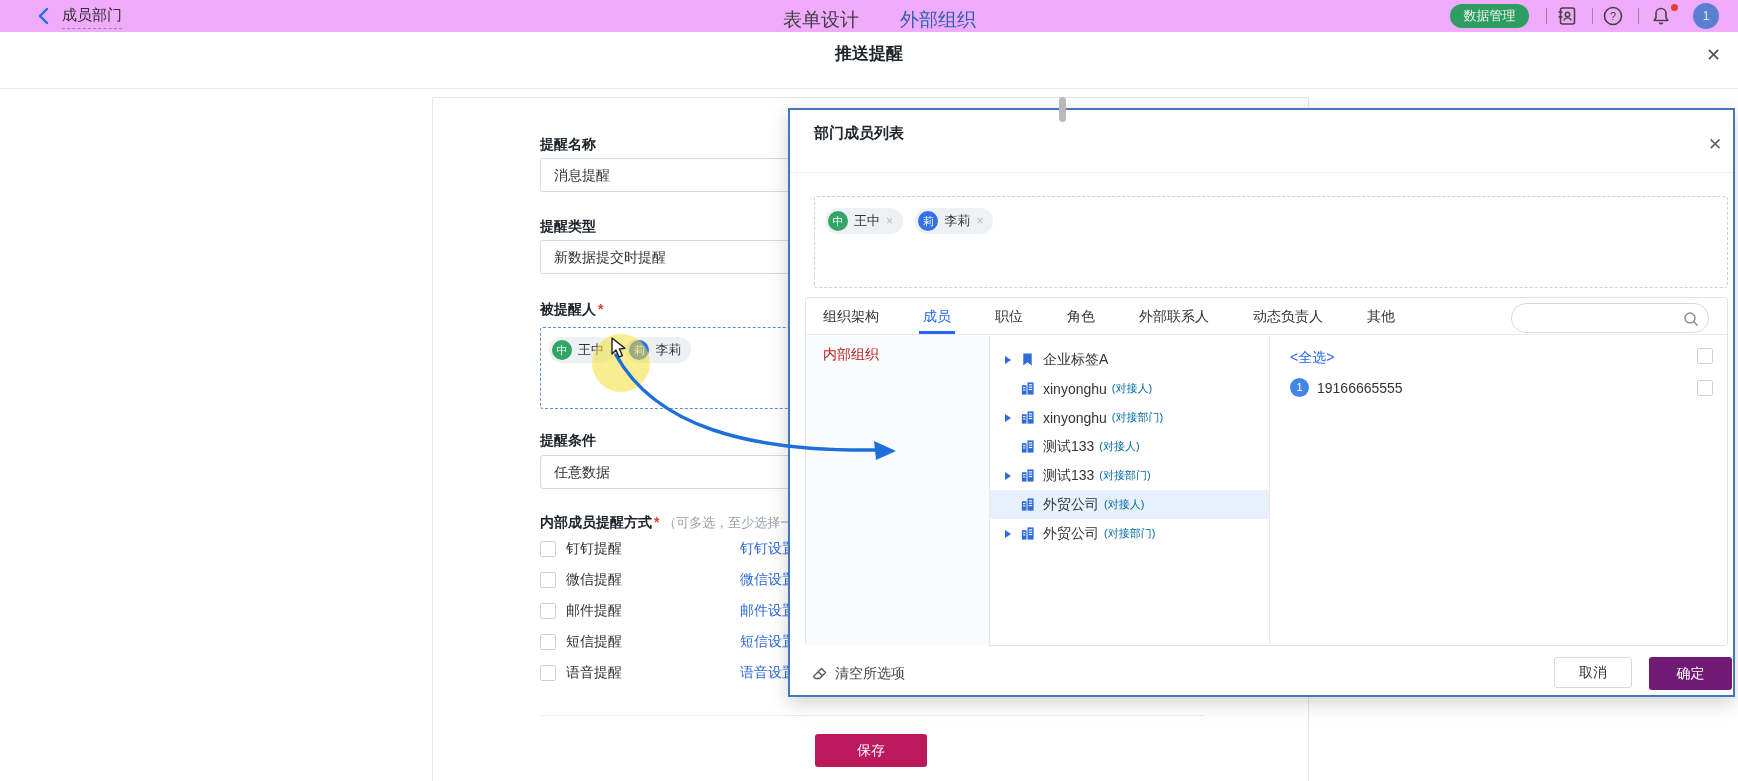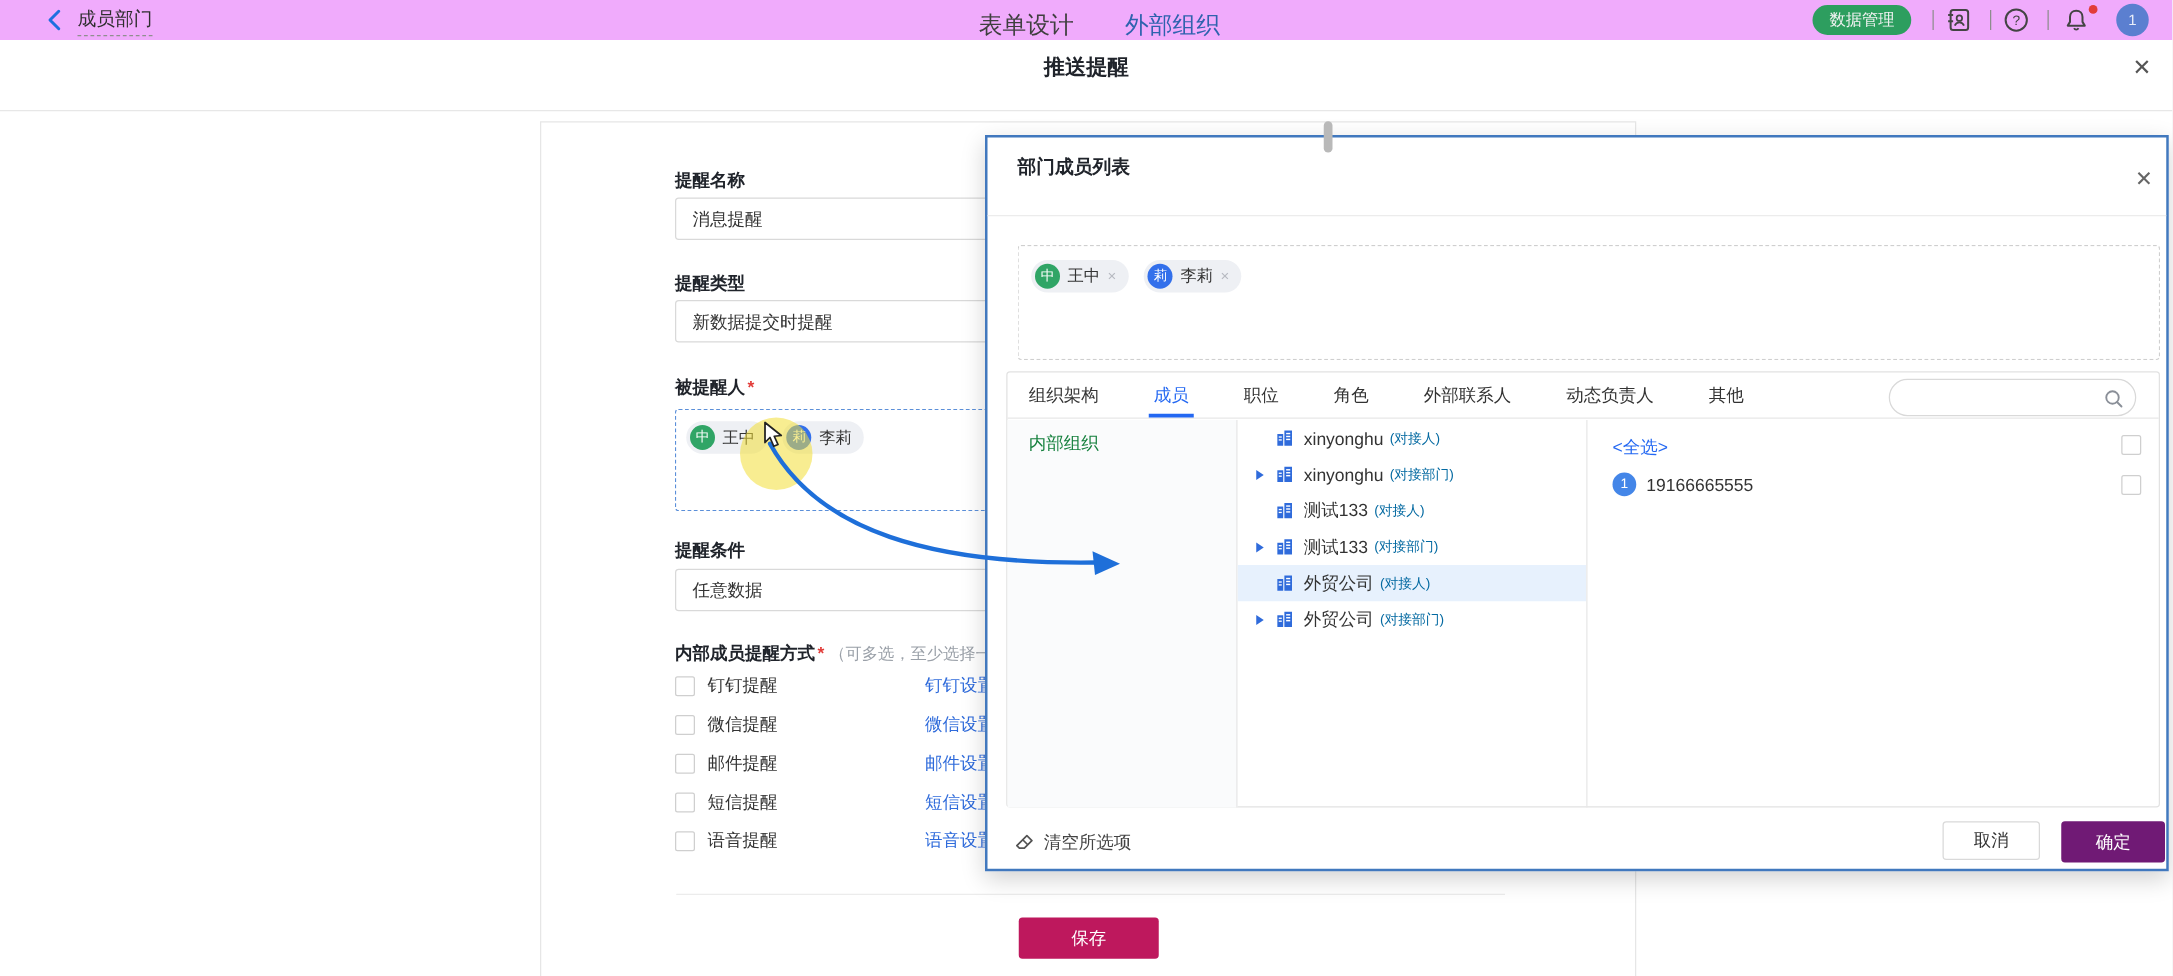--- a/index.html
+++ b/index.html
@@ -51,21 +51,21 @@
   .m-title-divider { left:0; top:62px; width:943px; height:1px; background:#ececec; }
   .m-selected { left:24px; top:86px; width:914px; height:92px; border:1px dashed #cfcfcf; border-radius:3px; padding:11px 10px; }
   .m-box { left:15px; top:187px; width:923px; height:349px; border:1px solid #e2e2e2; border-radius:3px; }
   .m-tab { position:relative; font-size:14px; color:#333; padding:10px 0 12px 0; margin-right:44px; cursor:pointer; }
   .m-tab.active { color:#2468f2; }
   .m-tab.active::after { content:""; position:absolute; left:-4px; right:-4px; bottom:0; height:3px; background:#2468f2; }
   .m-tabs-row { left:0; top:0; width:921px; height:37px; display:flex; padding-left:17px; border-bottom:1px solid #e8e8e8; }
   .search-box { left:705px; top:5px; width:198px; height:30px; border:1px solid #d9d9d9; border-radius:16px; background:#fff; }
   .search-input { position:absolute; left:14px; top:1px; width:160px; height:26px; border:none; outline:none; font-size:13px; background:transparent; }
   .org-col { left:0; top:38px; width:184px; height:310px; background:#fafbfc; border-right:1px solid #e8e8e8; }
-  .org-item { position:relative; height:37px; line-height:37px; padding-left:17px; font-size:14px; color:#15803d; cursor:pointer; }
+  .org-item { position:relative; height:37px; line-height:37px; padding-left:17px; font-size:14px; color:#b91c1c; cursor:pointer; }
   .org-item.active { background:#e8f2fd; color:#2468f2; }
   .org-item.active::before { content:""; position:absolute; left:0; top:0; width:3px; height:37px; background:#2468f2; }
   .tree-col { left:184px; top:38px; width:279px; height:310px; overflow:hidden; }
   .tree-row { position:relative; height:29px; display:flex; align-items:center; padding-left:15px; cursor:pointer; }
   .tree-row.selected { background:#e7f1fd; }
   .t-arrow { width:0; height:0; border-left:6px solid #2f6bdb; border-top:4px solid transparent; border-bottom:4px solid transparent; margin-right:9px; flex:none; }
   .t-arrow.empty { border-left-color:transparent; }
   .t-icon { width:15px; height:15px; margin-right:8px; flex:none; }
   .t-name { font-size:14px; color:#333; white-space:nowrap; }
   .t-suffix { font-size:11px; color:#0369a1; margin-left:5px; white-space:nowrap; }
@@ -218,20 +218,28 @@
             <circle cx="7" cy="7" r="5" fill="none" stroke="#8a8f98" stroke-width="1.5"></circle>
             <line x1="10.8" y1="10.8" x2="14.2" y2="14.2" stroke="#8a8f98" stroke-width="1.5" stroke-linecap="round"></line>
           </svg>
       </div>
 
       <div class="abs org-col">
         <div class="org-item">内部组织</div>
       </div>
 
       <div class="abs tree-col">
+        <div class="tree-row" style="margin-top:9px;">
+          <span class="t-arrow"></span>
+          <svg class="t-icon" viewBox="0 0 16 16">
+              <path d="M3.5 1.5h9v13l-4.5-3.6-4.5 3.6z" fill="#2f6bdb"></path>
+            </svg>
+          <span class="t-name">企业标签A</span>
+          <span class="t-suffix"></span>
+        </div>
         <div class="tree-row">
           <span class="t-arrow empty"></span>
           <svg class="t-icon" viewBox="0 0 16 16">
               <rect x="2" y="4.5" width="5" height="10" fill="#2f6bdb"></rect>
               <rect x="8" y="1.5" width="6.5" height="13" fill="#2f6bdb"></rect>
               <rect x="9.5" y="3.5" width="3.5" height="1.2" fill="#fff"></rect>
               <rect x="9.5" y="6" width="3.5" height="1.2" fill="#fff"></rect>
               <rect x="9.5" y="8.5" width="3.5" height="1.2" fill="#fff"></rect>
               <rect x="3.2" y="6.5" width="2.6" height="1.1" fill="#fff"></rect>
               <rect x="3.2" y="9" width="2.6" height="1.1" fill="#fff"></rect>

